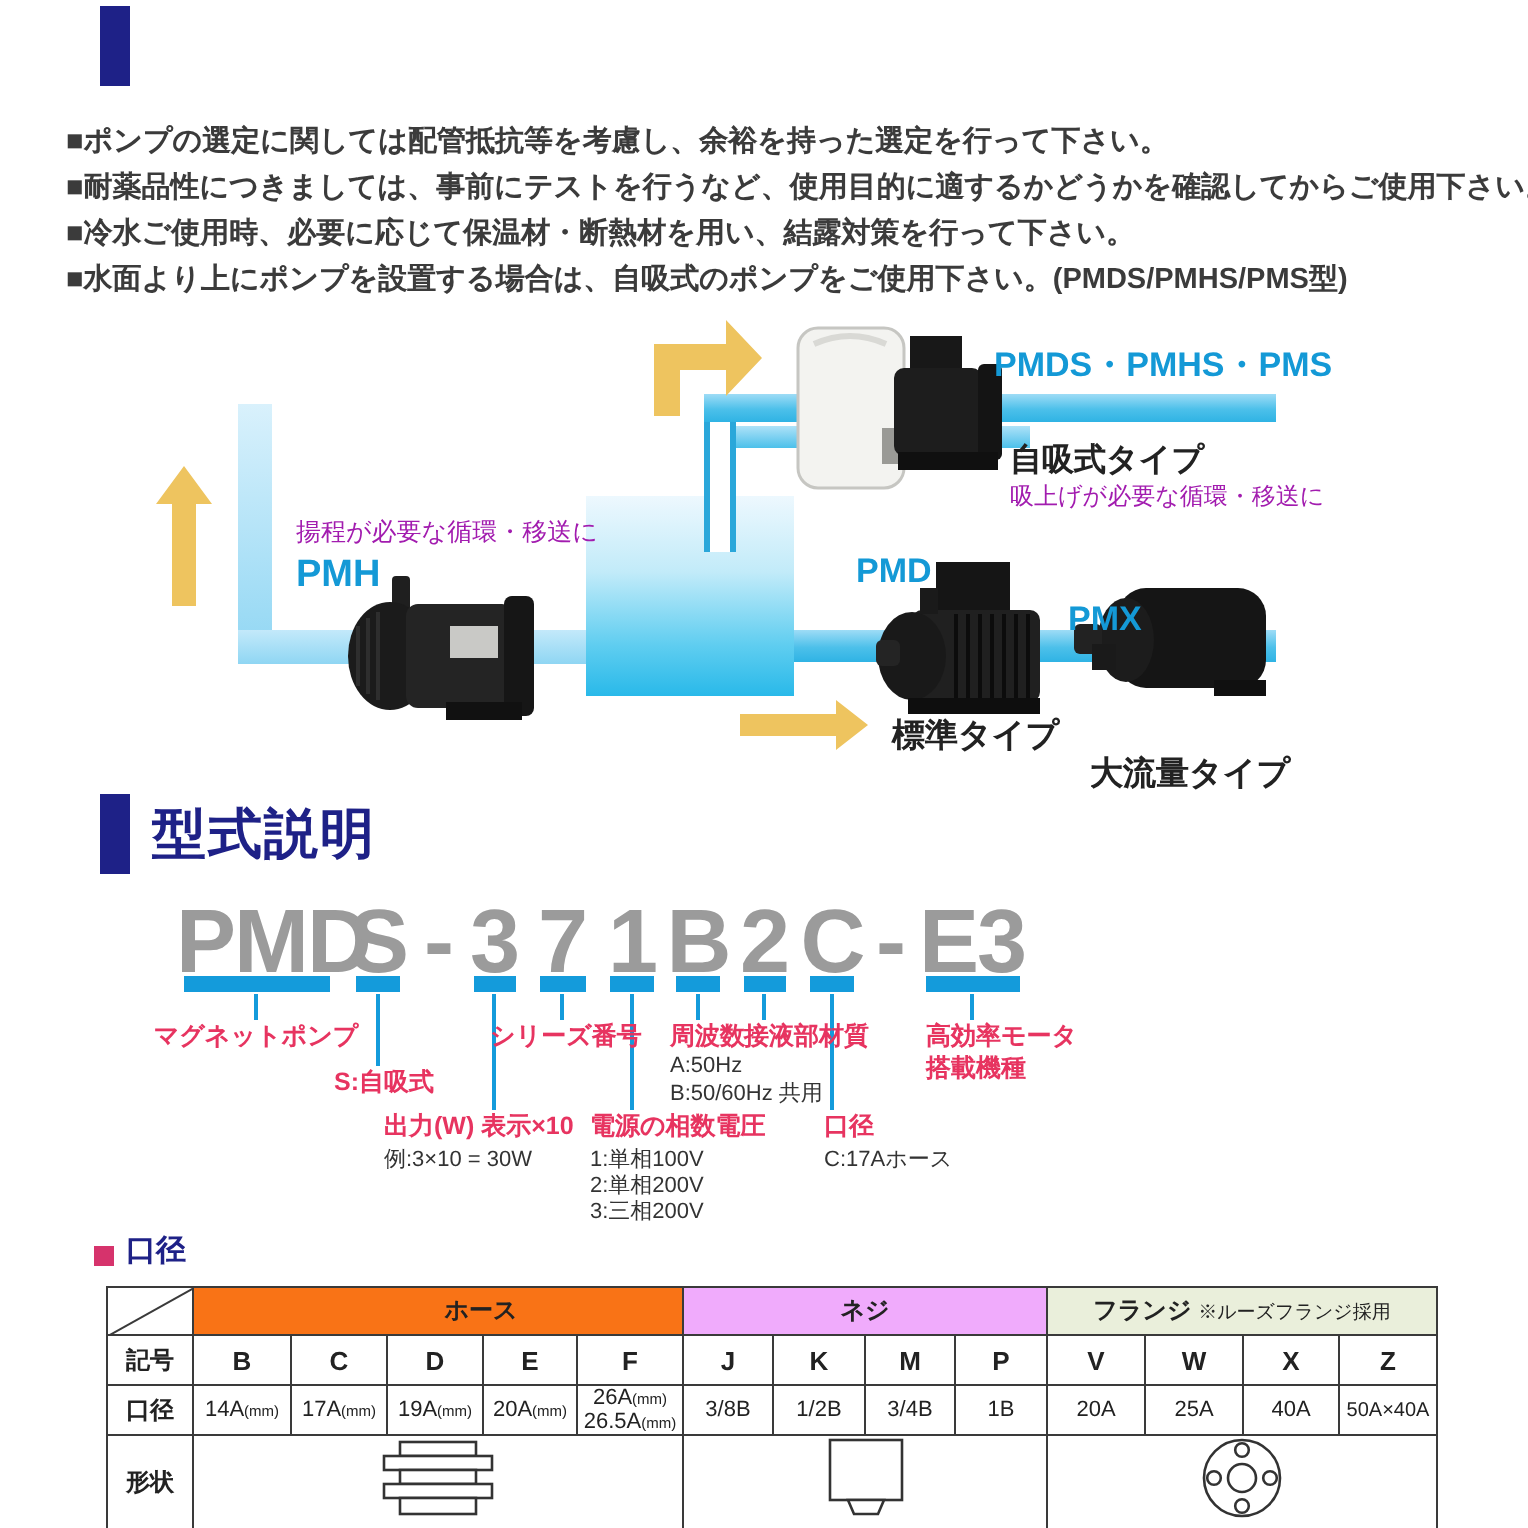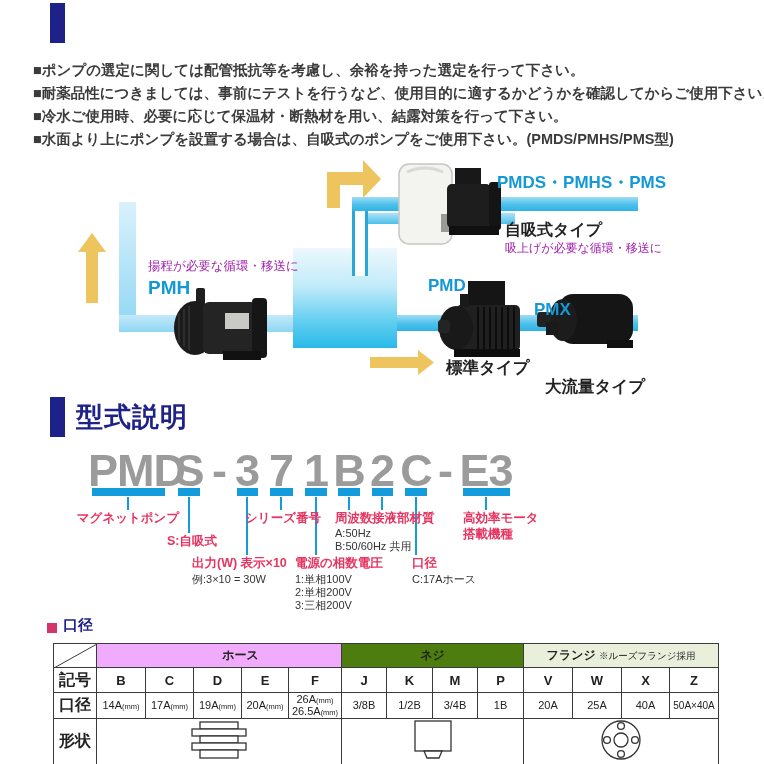--- a/index.html
+++ b/index.html
@@ -47,25 +47,25 @@
   .blab  { position:absolute; font-size:11px; color:#333333; white-space:nowrap; }
 
   
   .mini-sq    { position:absolute; left:47px; top:623px; width:10px; height:10px; background:#d6336c; }
   .mini-title { position:absolute; left:63px; top:616px; font-size:15px; font-weight:bold; color:#1e2187; }
 
   table.ktable { position:absolute; left:53px; top:643px; border-collapse:collapse; table-layout:fixed; }
   .ktable td { border:1px solid #3a3a3a; text-align:center; vertical-align:middle; padding:0;
                color:#222; overflow:hidden; }
   .ktable .grp   { font-size:12px; font-weight:bold; }
-  .ktable .hose-bg   { background:#f0abfc;padding-left:43px; }
-  .ktable .screw-bg  { background:#4d7c0f; }
+  .ktable .hose-bg   { background:#f97316;padding-left:43px; }
+  .ktable .screw-bg  { background:#f0abfc; }
   .ktable .flange-bg { background:#eaefdb; }
   .ktable .sym   { font-size:13px; font-weight:bold; }
-  .ktable .rowhdr{ font-size:16px; font-weight:bold;margin-top:41px; }
+  .ktable .rowhdr{ font-size:12px; font-weight:bold;margin-top:41px; }
   .ktable .bore  { font-size:11px; line-height:1.1; }
   .ktable .unit  { font-size:7.5px; }
   .ktable .note-sm { font-size:9.5px; font-weight:normal; }
   .diag-cell { position:relative; }
   .diag-cell svg { position:absolute; left:0; top:0; }
 </style>
 </head>
 <body>
 
 <div class="page">

